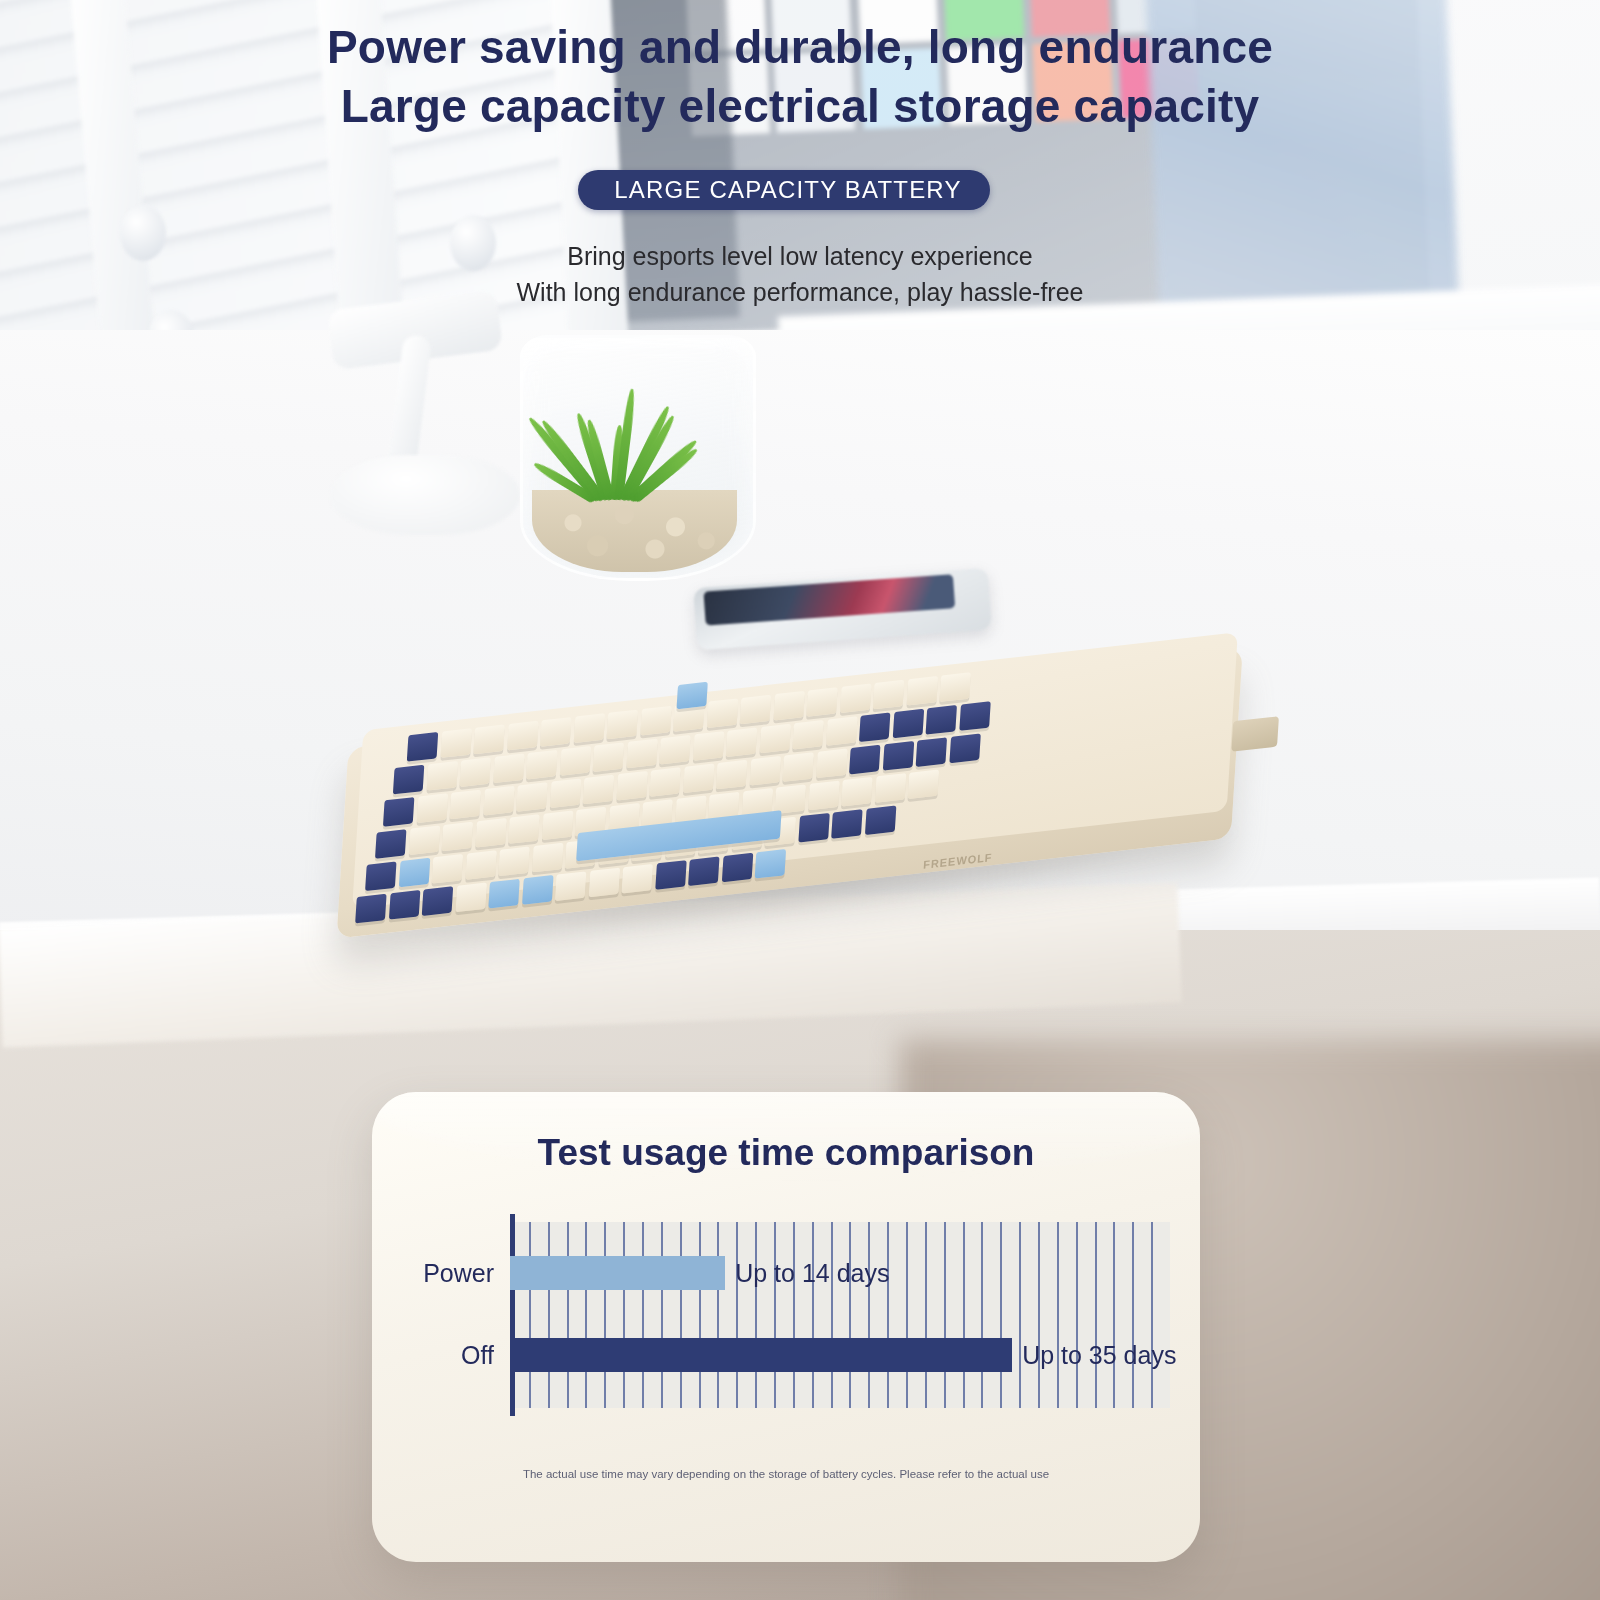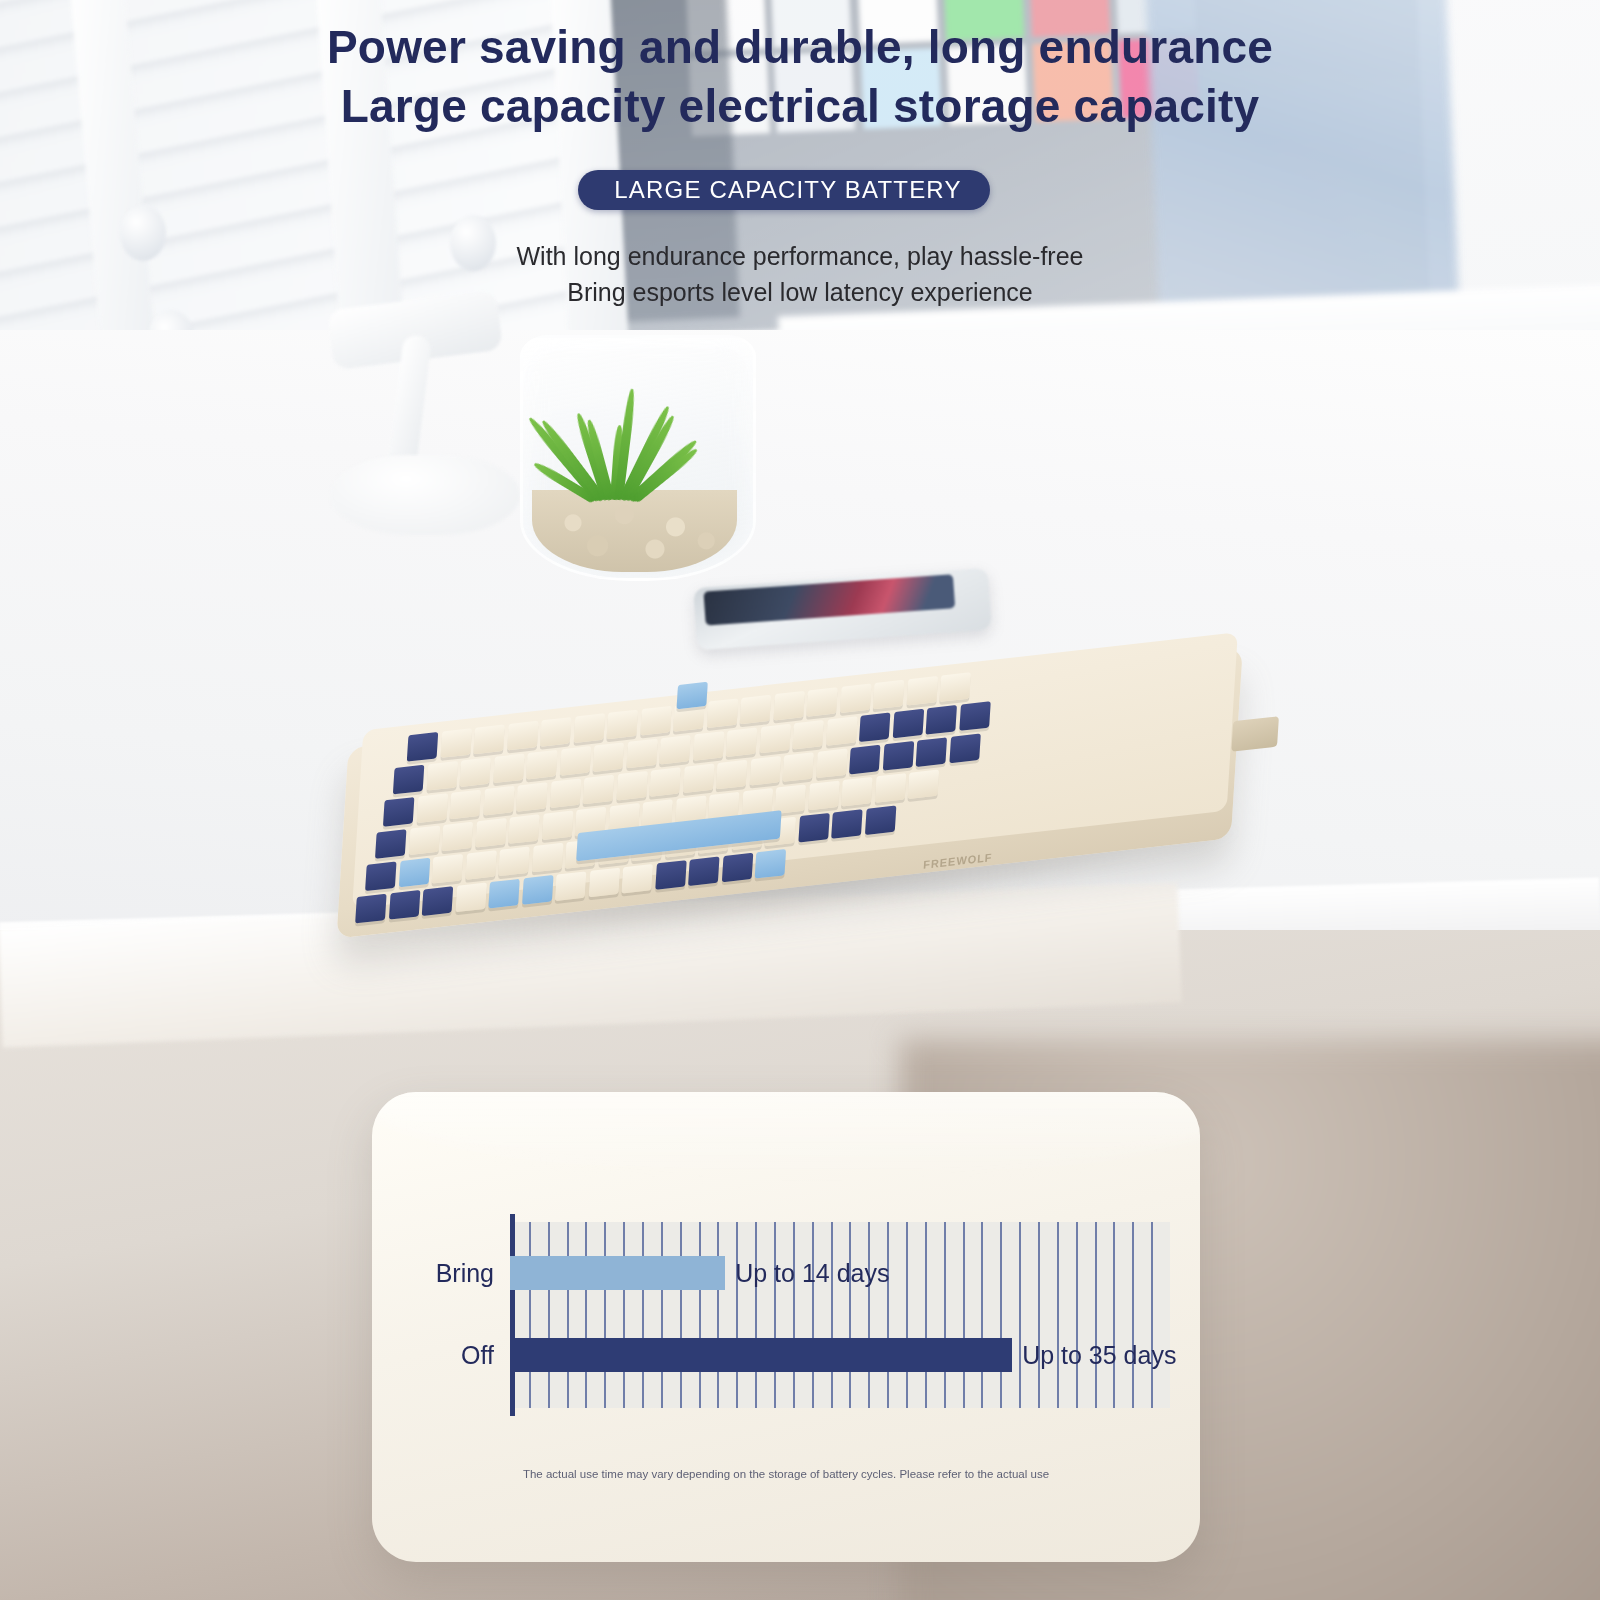--- a/index.html
+++ b/index.html
@@ -327,27 +327,28 @@
   <div class="headline">
     <div>Power saving and durable, long endurance</div>
     <div>Large capacity electrical storage capacity</div>
   </div>
 
   <div class="badge">
     <span>LARGE CAPACITY BATTERY</span>
   </div>
 
   <div class="subcopy">
+    <div>Bring esports level low latency experience</div>
     <div>With long endurance performance, play hassle-free</div>
-    <div>Bring esports level low latency experience</div>
   </div>
 
   <div class="card">
     <div class="card-gloss"></div>
 
+    <div class="card-title">Test usage time comparison</div>
 
     <div class="plot">
       <div id="gridlines">
           <div class="grid-line" style="left: 18.8571px;"></div>
           <div class="grid-line" style="left: 37.7143px;"></div>
           <div class="grid-line" style="left: 56.5714px;"></div>
           <div class="grid-line" style="left: 75.4286px;"></div>
           <div class="grid-line" style="left: 94.2857px;"></div>
           <div class="grid-line" style="left: 113.143px;"></div>
           <div class="grid-line" style="left: 132px;"></div>
@@ -377,21 +378,21 @@
           <div class="grid-line" style="left: 584.571px;"></div>
           <div class="grid-line" style="left: 603.429px;"></div>
           <div class="grid-line" style="left: 622.286px;"></div>
           <div class="grid-line" style="left: 641.143px;"></div>
         </div>
       <div class="axis"></div>
 
       <div class="bar bar-unpack" id="bar-unpack" style="width: 215.217px;"></div>
       <div class="bar bar-off" id="bar-off" style="width: 502.174px;"></div>
 
-      <div class="cat-label" id="cat-0" style="left: -136px; top: 37px;">Bring</div>
+      <div class="cat-label" id="cat-0" style="left: -136px; top: 37px;">Power</div>
       <div class="cat-label" id="cat-1" style="left: -136px; top: 119px;">Off</div>
 
       <div class="val-label" id="val-0" style="left: 225.217px; top: 37px;">Up to 14 days</div>
       <div class="val-label" id="val-1" style="left: 512.174px; top: 119px;">Up to 35 days</div>
     </div>
 
     <div class="footnote">
       <div>The actual use time may vary depending on the storage of battery cycles. Please refer to the actual use</div>
     </div>
   </div>

